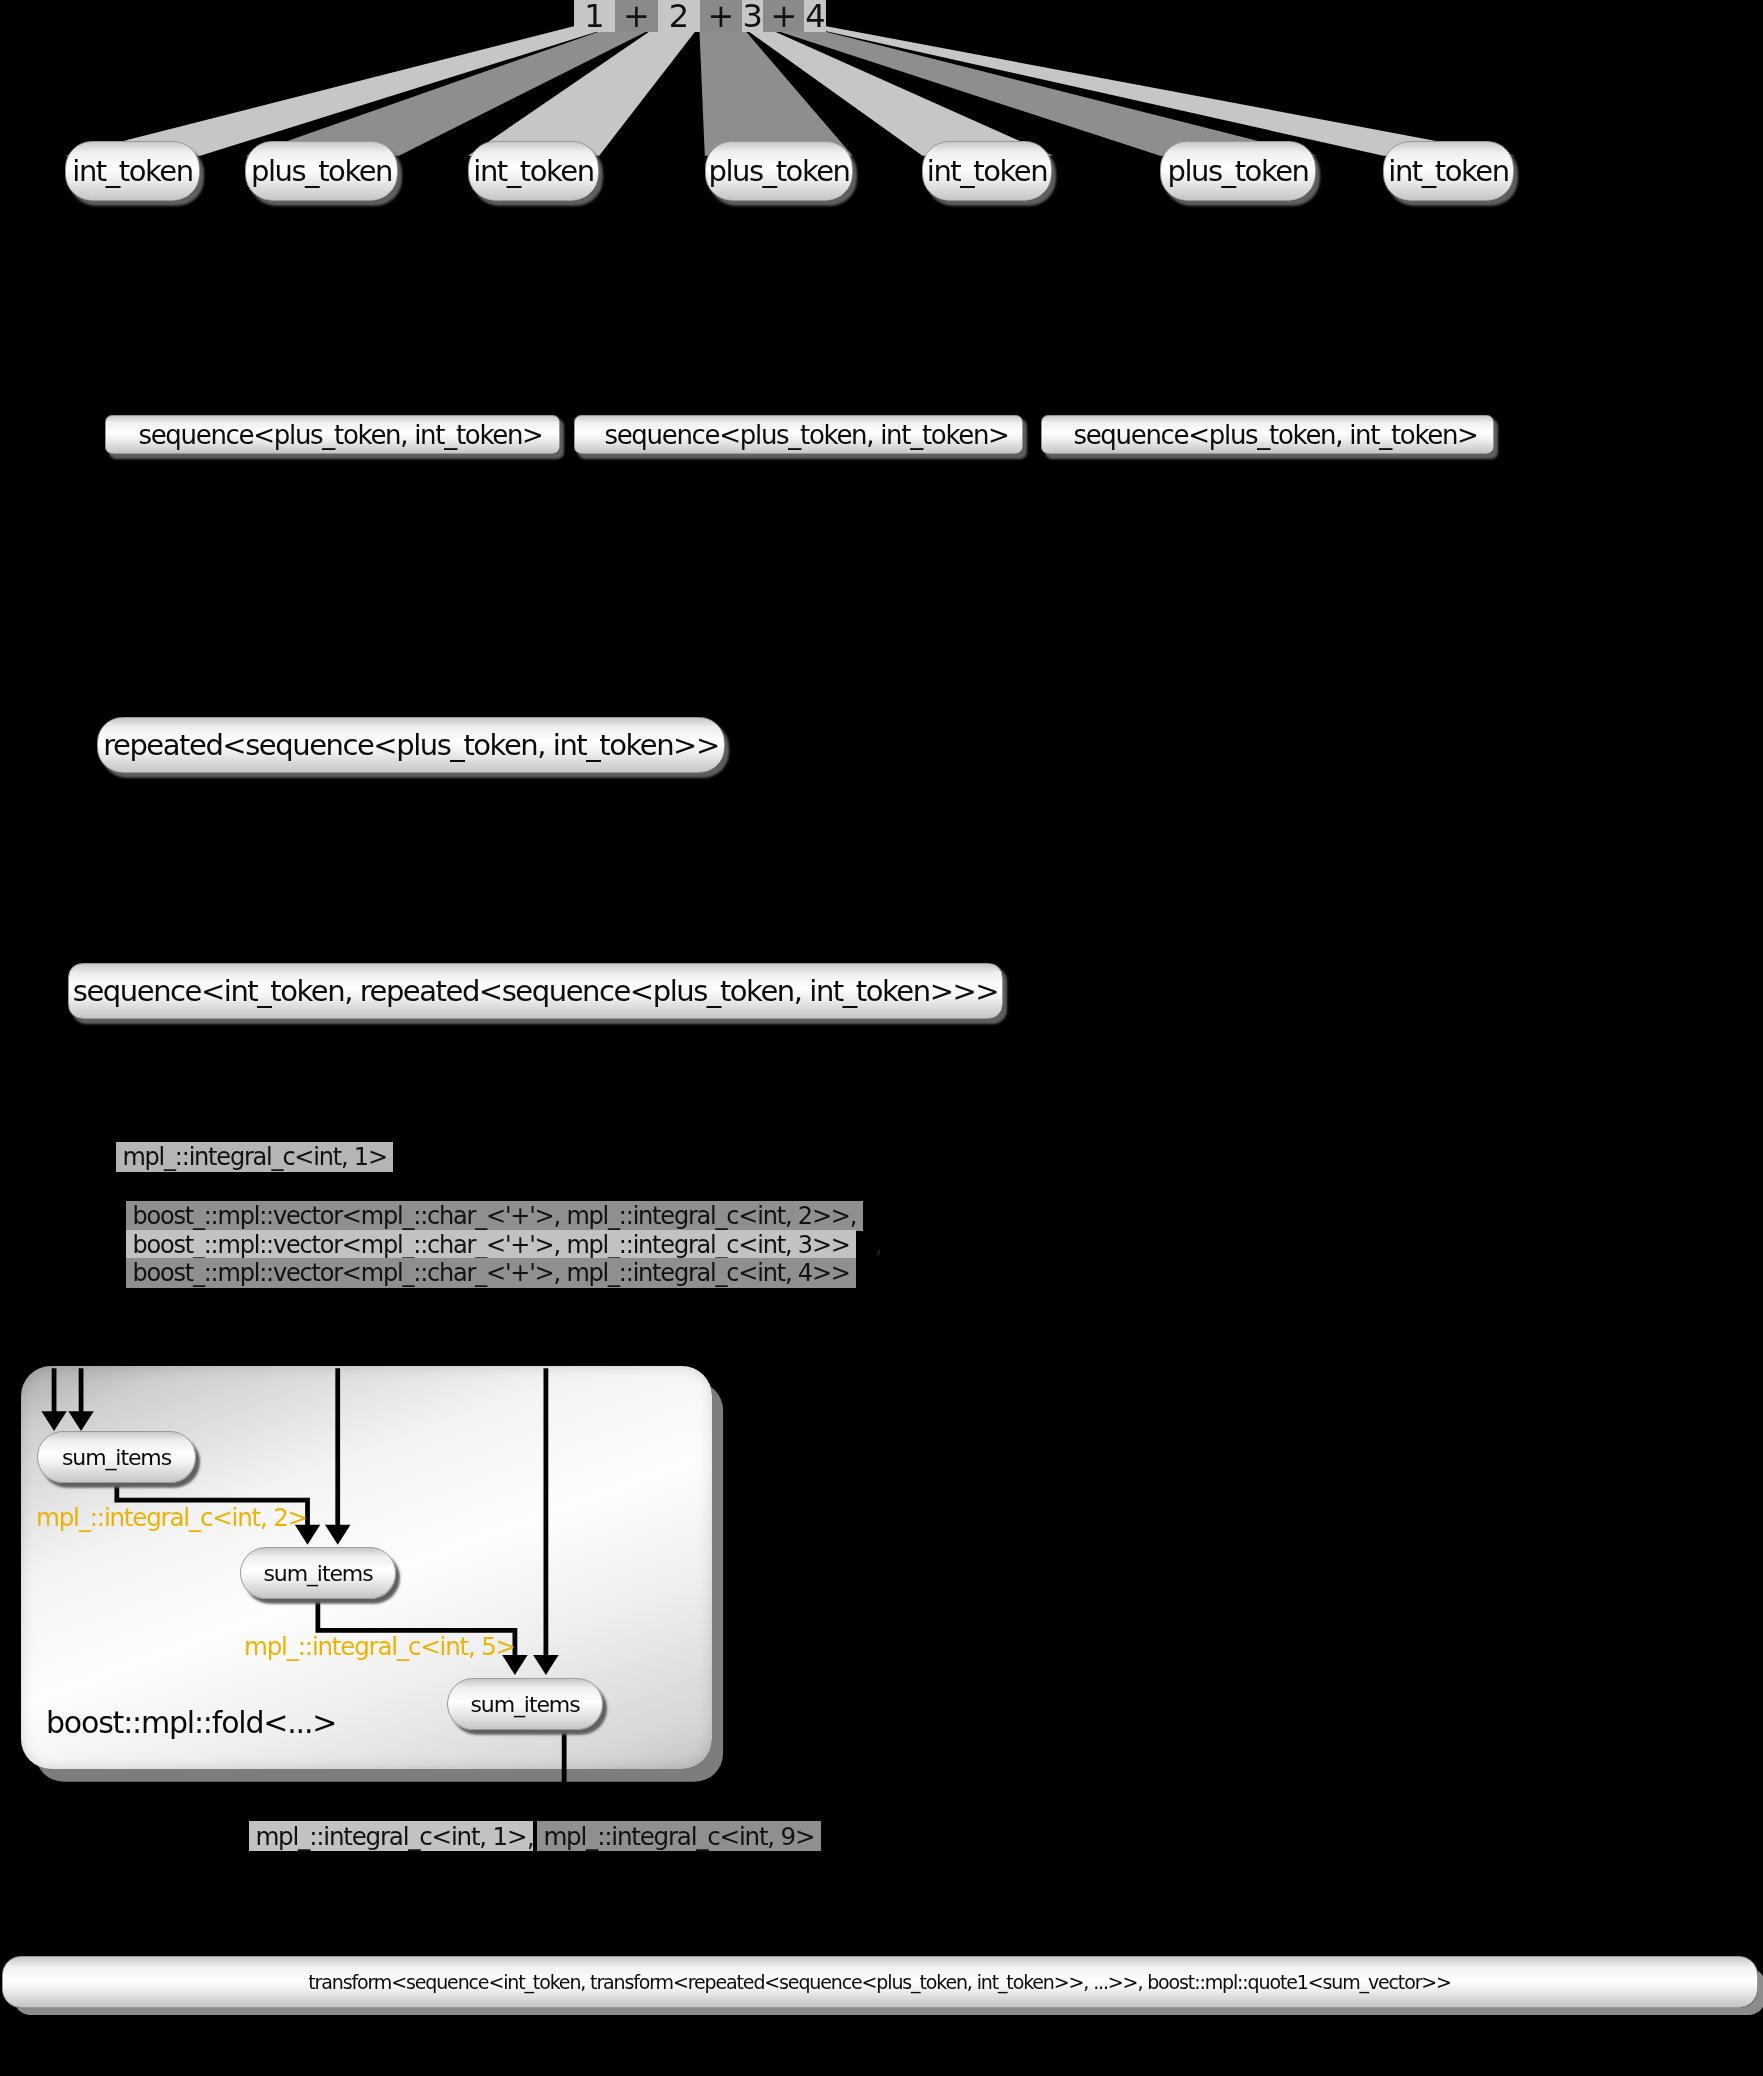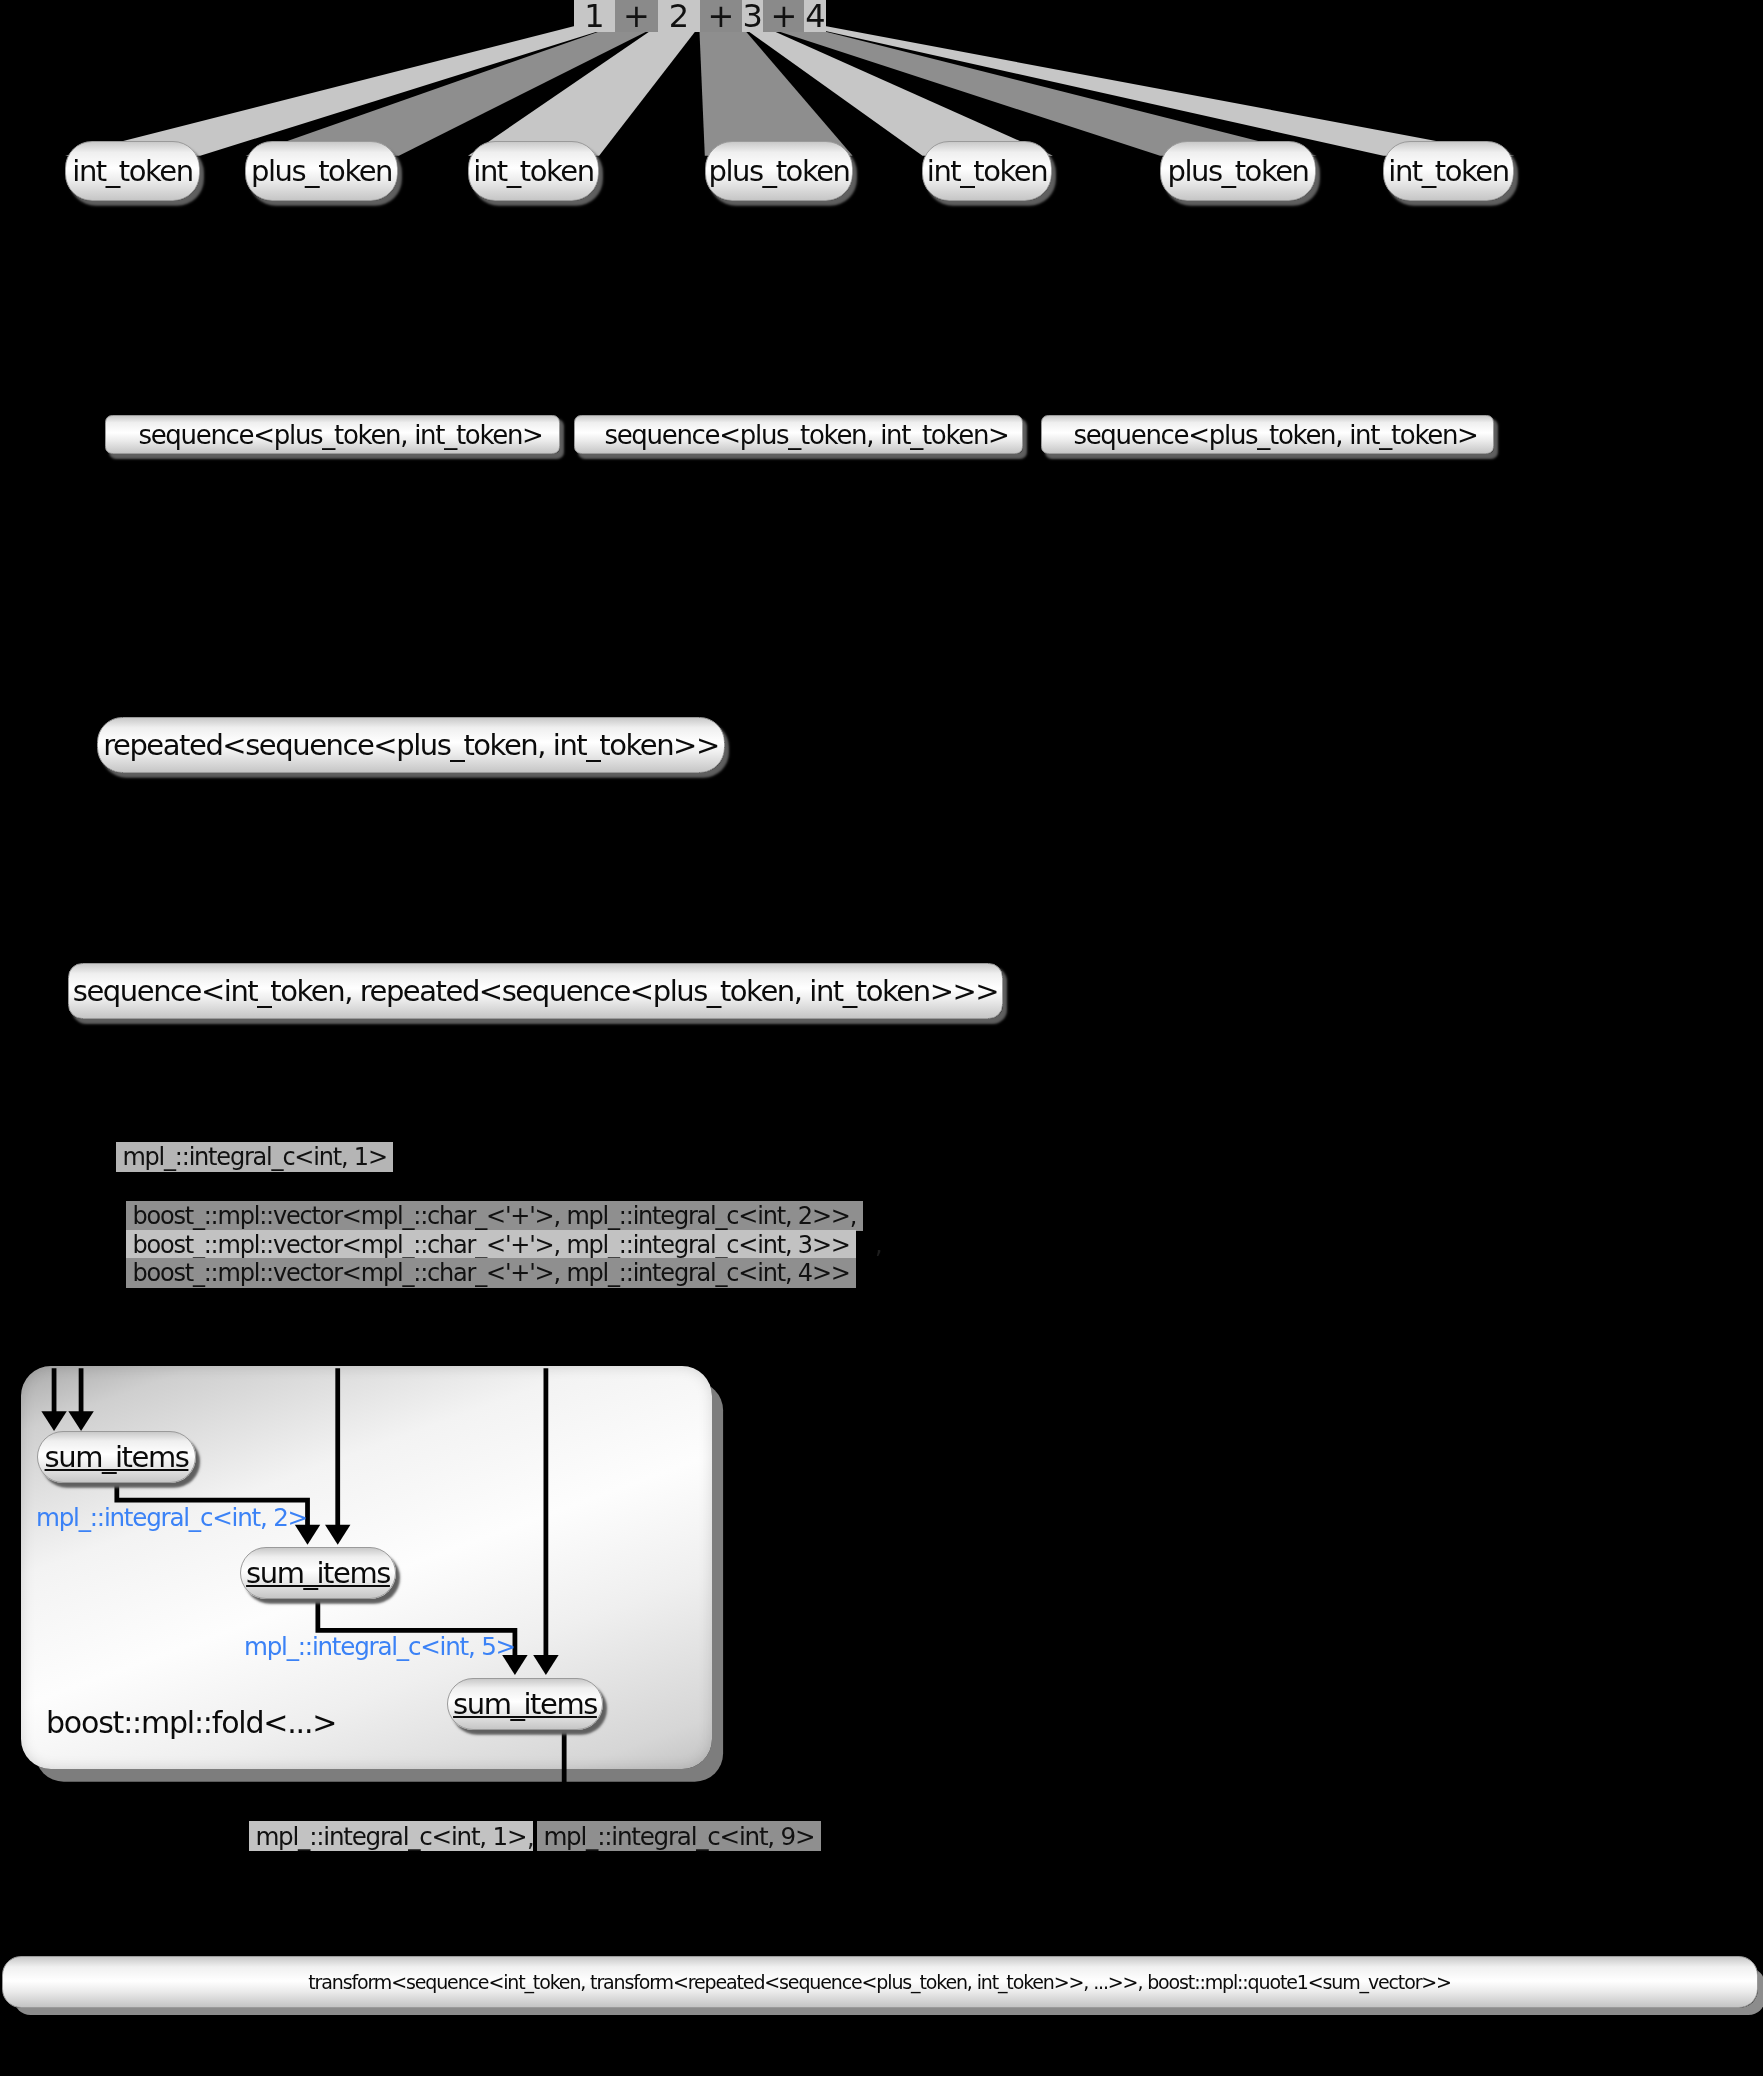--- a/index.html
+++ b/index.html
@@ -18,28 +18,28 @@
   #expr .dark{background:var(--expr-dark,#8a8a8a);}
 
   
   .node{position:absolute;z-index:2;display:flex;align-items:center;justify-content:center;
         color:#0b0b0b;border:1.6px solid var(--node-border,#9a9a9a);box-sizing:border-box;
         background:linear-gradient(180deg,#c9c9c9 0%,#efefef 18%,#ffffff 45%,#ededed 65%,#c6c6c6 100%);
         box-shadow:4px 4.8px 2.4px #5f5f5f;}
   .node span{letter-spacing:-0.05em;white-space:nowrap;}
   .pill{border-radius:27px;}
   .rect{border-radius:7.1px;}
-  .f36{font-size:29px;} .f33{font-size:26px;padding-left:16px;} .f38{font-size:29px;text-decoration:underline;}
+  .f36{font-size:29px;} .f33{font-size:26px;padding-left:16px;} .f38{font-size:22px;}
 
   
   #fold{position:absolute;left:21.4px;top:1366px;width:691px;height:403px;border-radius:30px;z-index:1;
         background:linear-gradient(160deg,#a9a9a9 0%,#cfcfcf 10%,#f3f3f3 32%,#fdfdfd 52%,#efefef 70%,#d6d6d6 92%,#c2c2c2 100%);
         box-shadow:12.7px 14.3px 0 -1.6px #7d7d7d, inset 0 0 14.3px rgba(0,0,0,0.15);}
   .fold-node{z-index:4;}
-  .in-label{position:absolute;z-index:5;color:#3b82f6;font-size:24.6px;letter-spacing:-0.05em;white-space:nowrap;}
+  .in-label{position:absolute;z-index:5;color:#eab308;font-size:24.6px;letter-spacing:-0.05em;white-space:nowrap;}
   #fold-title{position:absolute;z-index:5;left:46px;top:1705px;font-size:30px;letter-spacing:-0.04em;color:#0b0b0b;}
 
   
   .hl{position:absolute;z-index:2;font-size:24px;line-height:27px;letter-spacing:-0.05em;
       color:#111;padding:1.6px 6.4px;white-space:nowrap;}
   .hl-silver{background:var(--highlight-silver,#b5b5b5);}
   .hl-light{background:var(--highlight-light,#bfbfbf);}
   .hl-mid{background:var(--highlight-mid,#8f8f8f);}
   .dim-comma{position:absolute;z-index:2;color:#1e1e1e;font-size:24px;}
 

